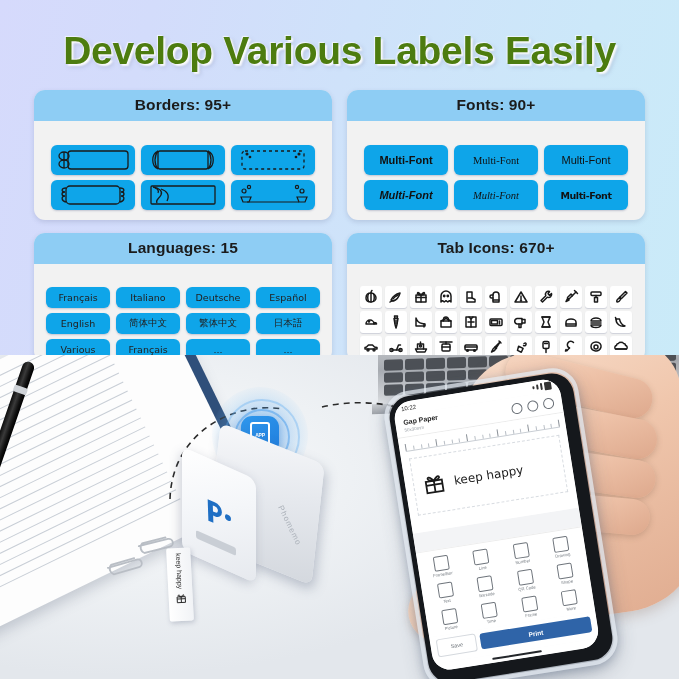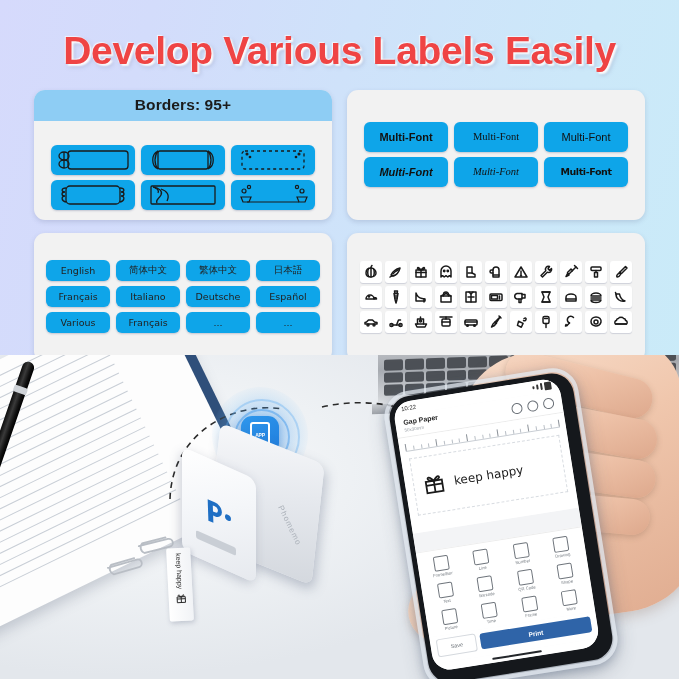--- a/index.html
+++ b/index.html
@@ -9,21 +9,21 @@
     background:linear-gradient(105deg,#d6dafc 0%,#d3dcfb 18%,#cfe2fa 42%,#cce8f9 70%,#c9ecf8 100%);
     position:relative;
   }
 
   
   #hero{
     position:absolute;left:0;top:20px;width:679px;height:62px;
     display:flex;align-items:center;justify-content:center;
   }
   #hero-title{
-    font-size:39px;font-weight:bold;color:#ef4444;
+    font-size:39px;font-weight:bold;color:#4d7c0f;
     letter-spacing:-0.3px;white-space:nowrap;
     text-shadow:2px 2px 2px rgba(255,255,255,0.95),
                 -1px -1px 1px rgba(255,255,255,0.7),
                 3px 3px 4px rgba(120,130,170,0.35);
   }
 
   
   #panels{
     position:absolute;left:34px;top:90px;width:611px;height:272px;
     display:grid;grid-template-columns:1fr 1fr;grid-template-rows:1fr 1fr;
@@ -381,58 +381,61 @@
             <circle cx="67" cy="8" r="2"></circle>
                 <circle cx="62" cy="4" r="1.6"></circle>
           </g>
             </svg>
         </div>
       </div>
     </div>
   </div>
 
   <div class="panel">
+    <div class="panel-header">Fonts: 90+</div>
     <div class="panel-body">
       <div class="cell-row">
         <div class="cell font-cell f-bold">Multi-Font</div>
         <div class="cell font-cell f-serif">Multi-Font</div>
         <div class="cell font-cell f-reg">Multi-Font</div>
       </div>
       <div class="cell-row">
         <div class="cell font-cell f-ital">Multi-Font</div>
         <div class="cell font-cell f-serital">Multi-Font</div>
         <div class="cell font-cell f-slab">Multi-Font</div>
       </div>
     </div>
   </div>
 
   <div class="panel">
+    <div class="panel-header">Languages: 15</div>
     <div class="panel-body">
+      <div class="cell-row">
+        <div class="cell lang-cell">Français</div>
+        <div class="cell lang-cell">Italiano</div>
+        <div class="cell lang-cell">Deutsche</div>
+        <div class="cell lang-cell">Español</div>
+      </div>
       <div class="cell-row">
         <div class="cell lang-cell">English</div>
         <div class="cell lang-cell">简体中文</div>
         <div class="cell lang-cell">繁体中文</div>
         <div class="cell lang-cell">日本語</div>
       </div>
       <div class="cell-row">
-        <div class="cell lang-cell">Français</div>
-        <div class="cell lang-cell">Italiano</div>
-        <div class="cell lang-cell">Deutsche</div>
-        <div class="cell lang-cell">Español</div>
-      </div>
-      <div class="cell-row">
         <div class="cell lang-cell">Various</div>
         <div class="cell lang-cell">Français</div>
         <div class="cell lang-cell">...</div>
         <div class="cell lang-cell">...</div>
       </div>
     </div>
   </div>
 
   <div class="panel">
+    <div class="panel-header">Tab Icons: 670+</div>
     <div class="panel-body icons-body">
 
       <div class="icon-row">
         <div class="icon-cell">
             <svg viewBox="0 0 16 16">
               <g class="ico">
                 <path d="M8 4c-3 0-5 2-5 5s2 4 5 4 5-2 5-4-2-5-5-5z"></path>
                 <path d="M8 4v9M5.5 4.8c-1 1.6-1 5.6 0 7.4M10.5 4.8c1 1.6 1 5.6 0 7.4"></path>
                 <path d="M8 4c0-1 0-2 1-2.5"></path>
               </g>

